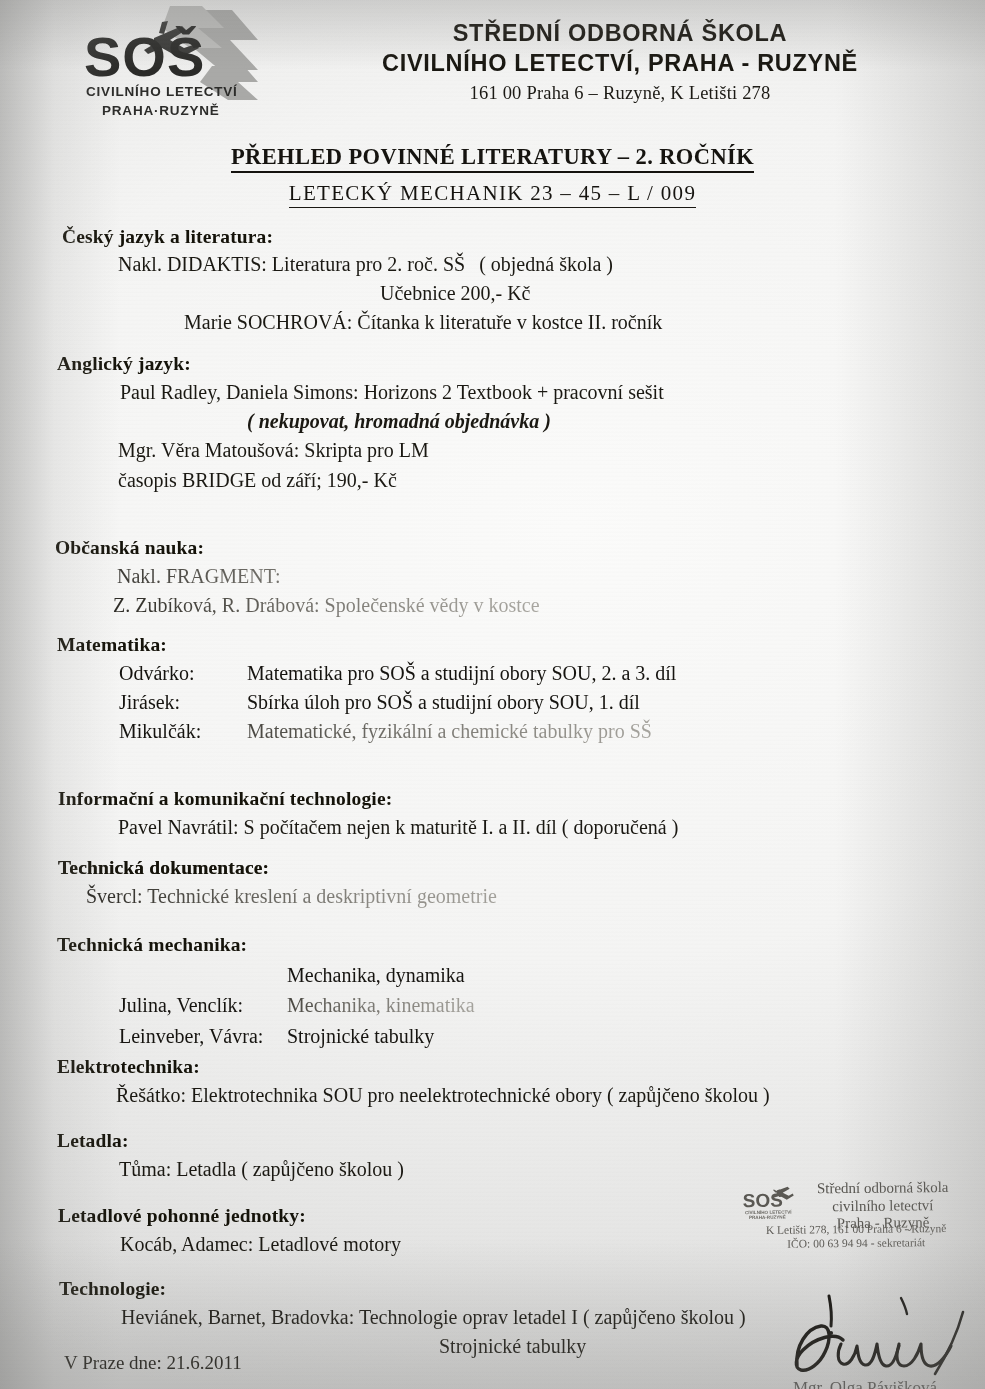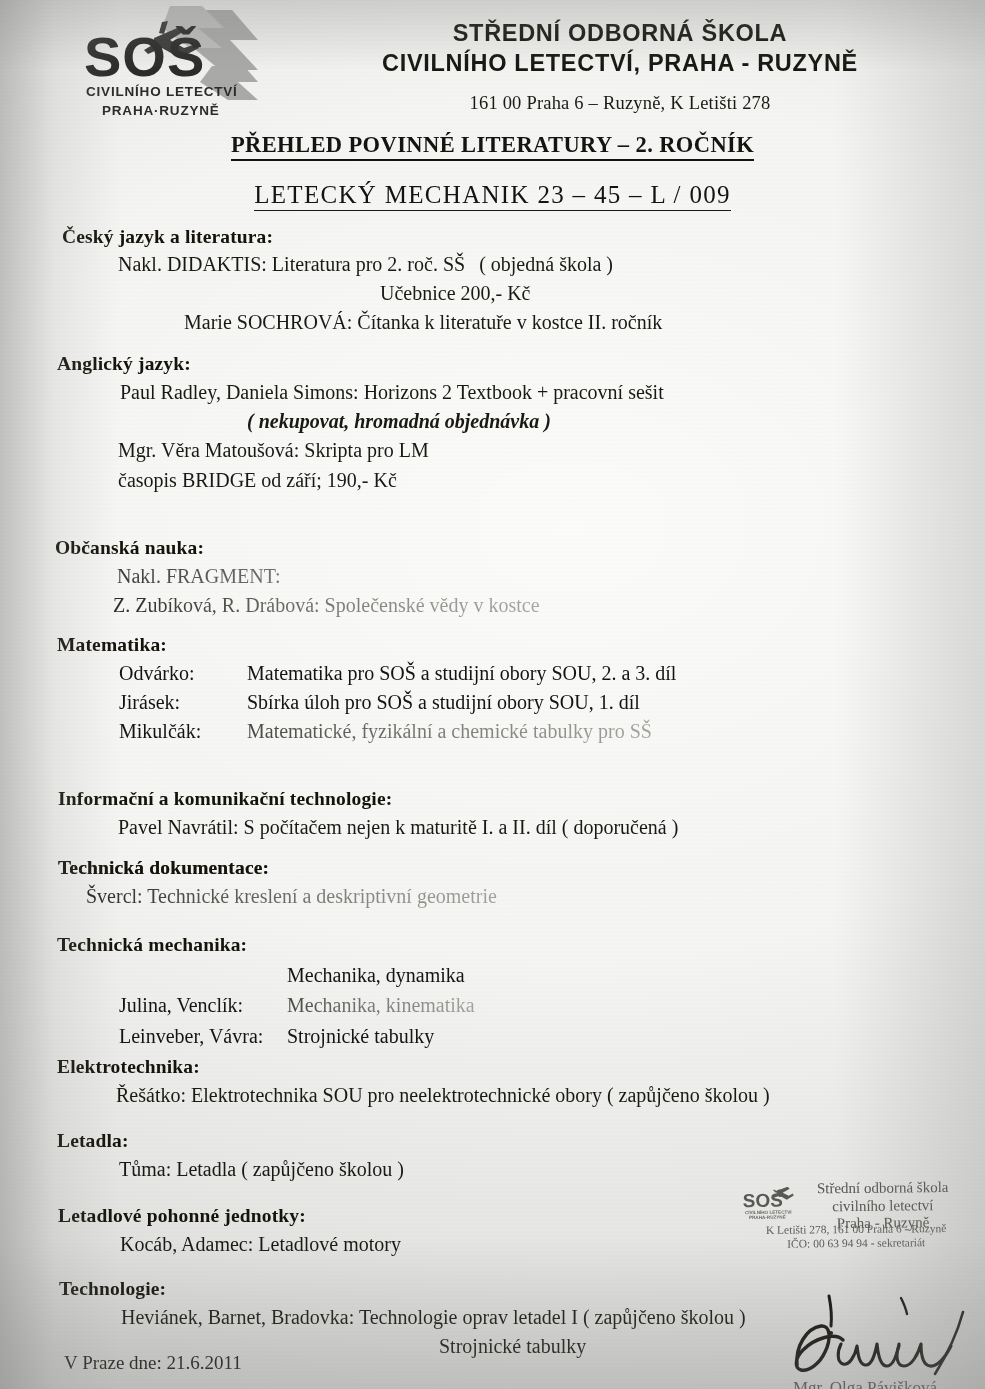--- a/index.html
+++ b/index.html
@@ -59,39 +59,39 @@
     font-weight: bold;
     font-size: 23.5px;
     letter-spacing: 0.7px;
     line-height: 1.28;
     color: #17150f;
   }
   .school-addr {
     font-family: "Liberation Serif", serif;
     font-size: 18.5px;
     letter-spacing: 0.2px;
-    margin-top: 15px;
+    margin-top: 5px;
     color: #1b1914;
   }
 
   .doc-title {
-    position: absolute; left: 0; top: 132px; width: 985px; text-align: center;
+    position: absolute; left: 0; top: 144px; width: 985px; text-align: center;
   }
   .doc-title span {
     font-weight: bold;
     font-size: 22.5px;
     letter-spacing: 0.4px;
     border-bottom: 2px solid #15130f;
     padding-bottom: 2px;
   }
   .doc-sub {
     position: absolute; left: 0; top: 181px; width: 985px; text-align: center;
   }
   .doc-sub span {
-    font-size: 25px;
+    font-size: 21px;
     letter-spacing: 1.3px;
     border-bottom: 1.6px solid #1a1813;
     padding-bottom: 2px;
   }
 
   
   .body-area { position: absolute; left: 0; top: 0; width: 985px; height: 1389px; }
 
   .sec { position: absolute; }
   .sec h3 {

